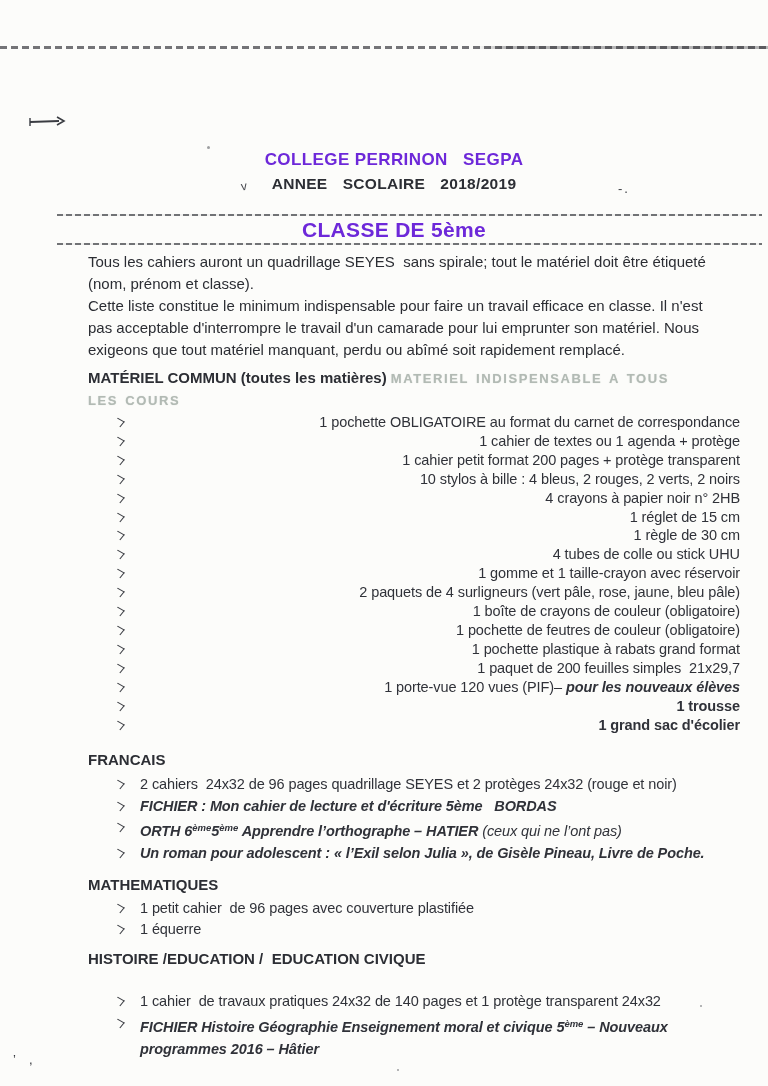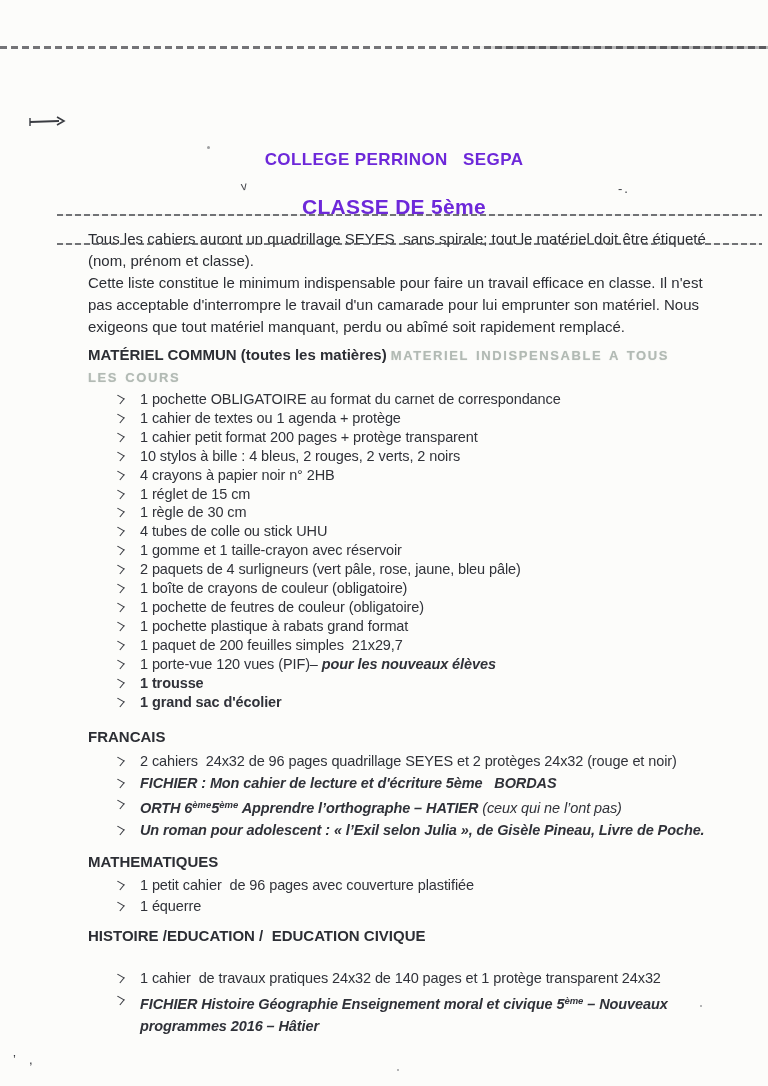--- a/index.html
+++ b/index.html
@@ -42,21 +42,21 @@
   .classe-title{margin:25px 0 0 0;text-align:center;font-size:21px;font-weight:bold;letter-spacing:.3px;color:#6d28d9;}
 
   .intro{margin-top:9px;width:618px;font-size:15px;line-height:22px;color:#2b2d33;}
   .intro p{margin:0;}
 
   .doc-section{margin:0;}
   .doc-section h2{margin:0;width:600px;font-size:15px;line-height:20.5px;font-weight:normal;color:#2c2e34;}
   .doc-section ul{list-style:none;margin:2px 0 0 0;padding:0 0 0 52px;width:600px;}
   .doc-section li{position:relative;font-size:14.5px;letter-spacing:-.1px;color:#303239;}
   .doc-section.sec-0{margin-top:7px;}
-  .doc-section.sec-0 li{line-height:18.9px;}
+  .doc-section.sec-0 li{line-height:18.9px;text-align:right;}
   .doc-section.sec-1{margin-top:16px;}
   .doc-section.sec-2{margin-top:11px;}
   .doc-section.sec-3{margin-top:8px;}
   .doc-section.sec-1 li,.doc-section.sec-2 li,.doc-section.sec-3 li{line-height:21.6px;}
   .doc-section.sec-1 ul{margin-top:3px;}
   .doc-section.sec-3 ul{margin-top:22px;}
 
   .bullet{
     position:absolute;left:-25px;top:6px;width:7px;height:6px;
     border-top:1.7px solid #3e4046;border-right:1.7px solid #3e4046;
@@ -93,20 +93,21 @@
   <div class="rule r1"></div>
   <div class="rule r2"></div>
   <div class="speck s1"></div>
   <div class="speck s2"></div>
   <div class="speck s3"></div>
   <div class="bottom-marks">’ ,</div>
 
   <div class="content">
     <div class="doc-header">
       <h1 class="school-line">COLLEGE PERRINON   SEGPA</h1>
+      <p class="year-line">ANNEE  SCOLAIRE  2018/2019</p>
     </div>
 
     <p class="classe-title">CLASSE DE 5ème</p>
 
     <div class="intro">
       <p>Tous les cahiers auront un quadrillage SEYES  sans spirale; tout le matériel doit être étiqueté (nom, prénom et classe).</p>
       <p>Cette liste constitue le minimum indispensable pour faire un travail efficace en classe. Il n'est pas acceptable d'interrompre le travail d'un camarade pour lui emprunter son matériel. Nous exigeons que tout matériel manquant, perdu ou abîmé soit rapidement remplacé.</p>
     </div>
 
     <div id="sections">

